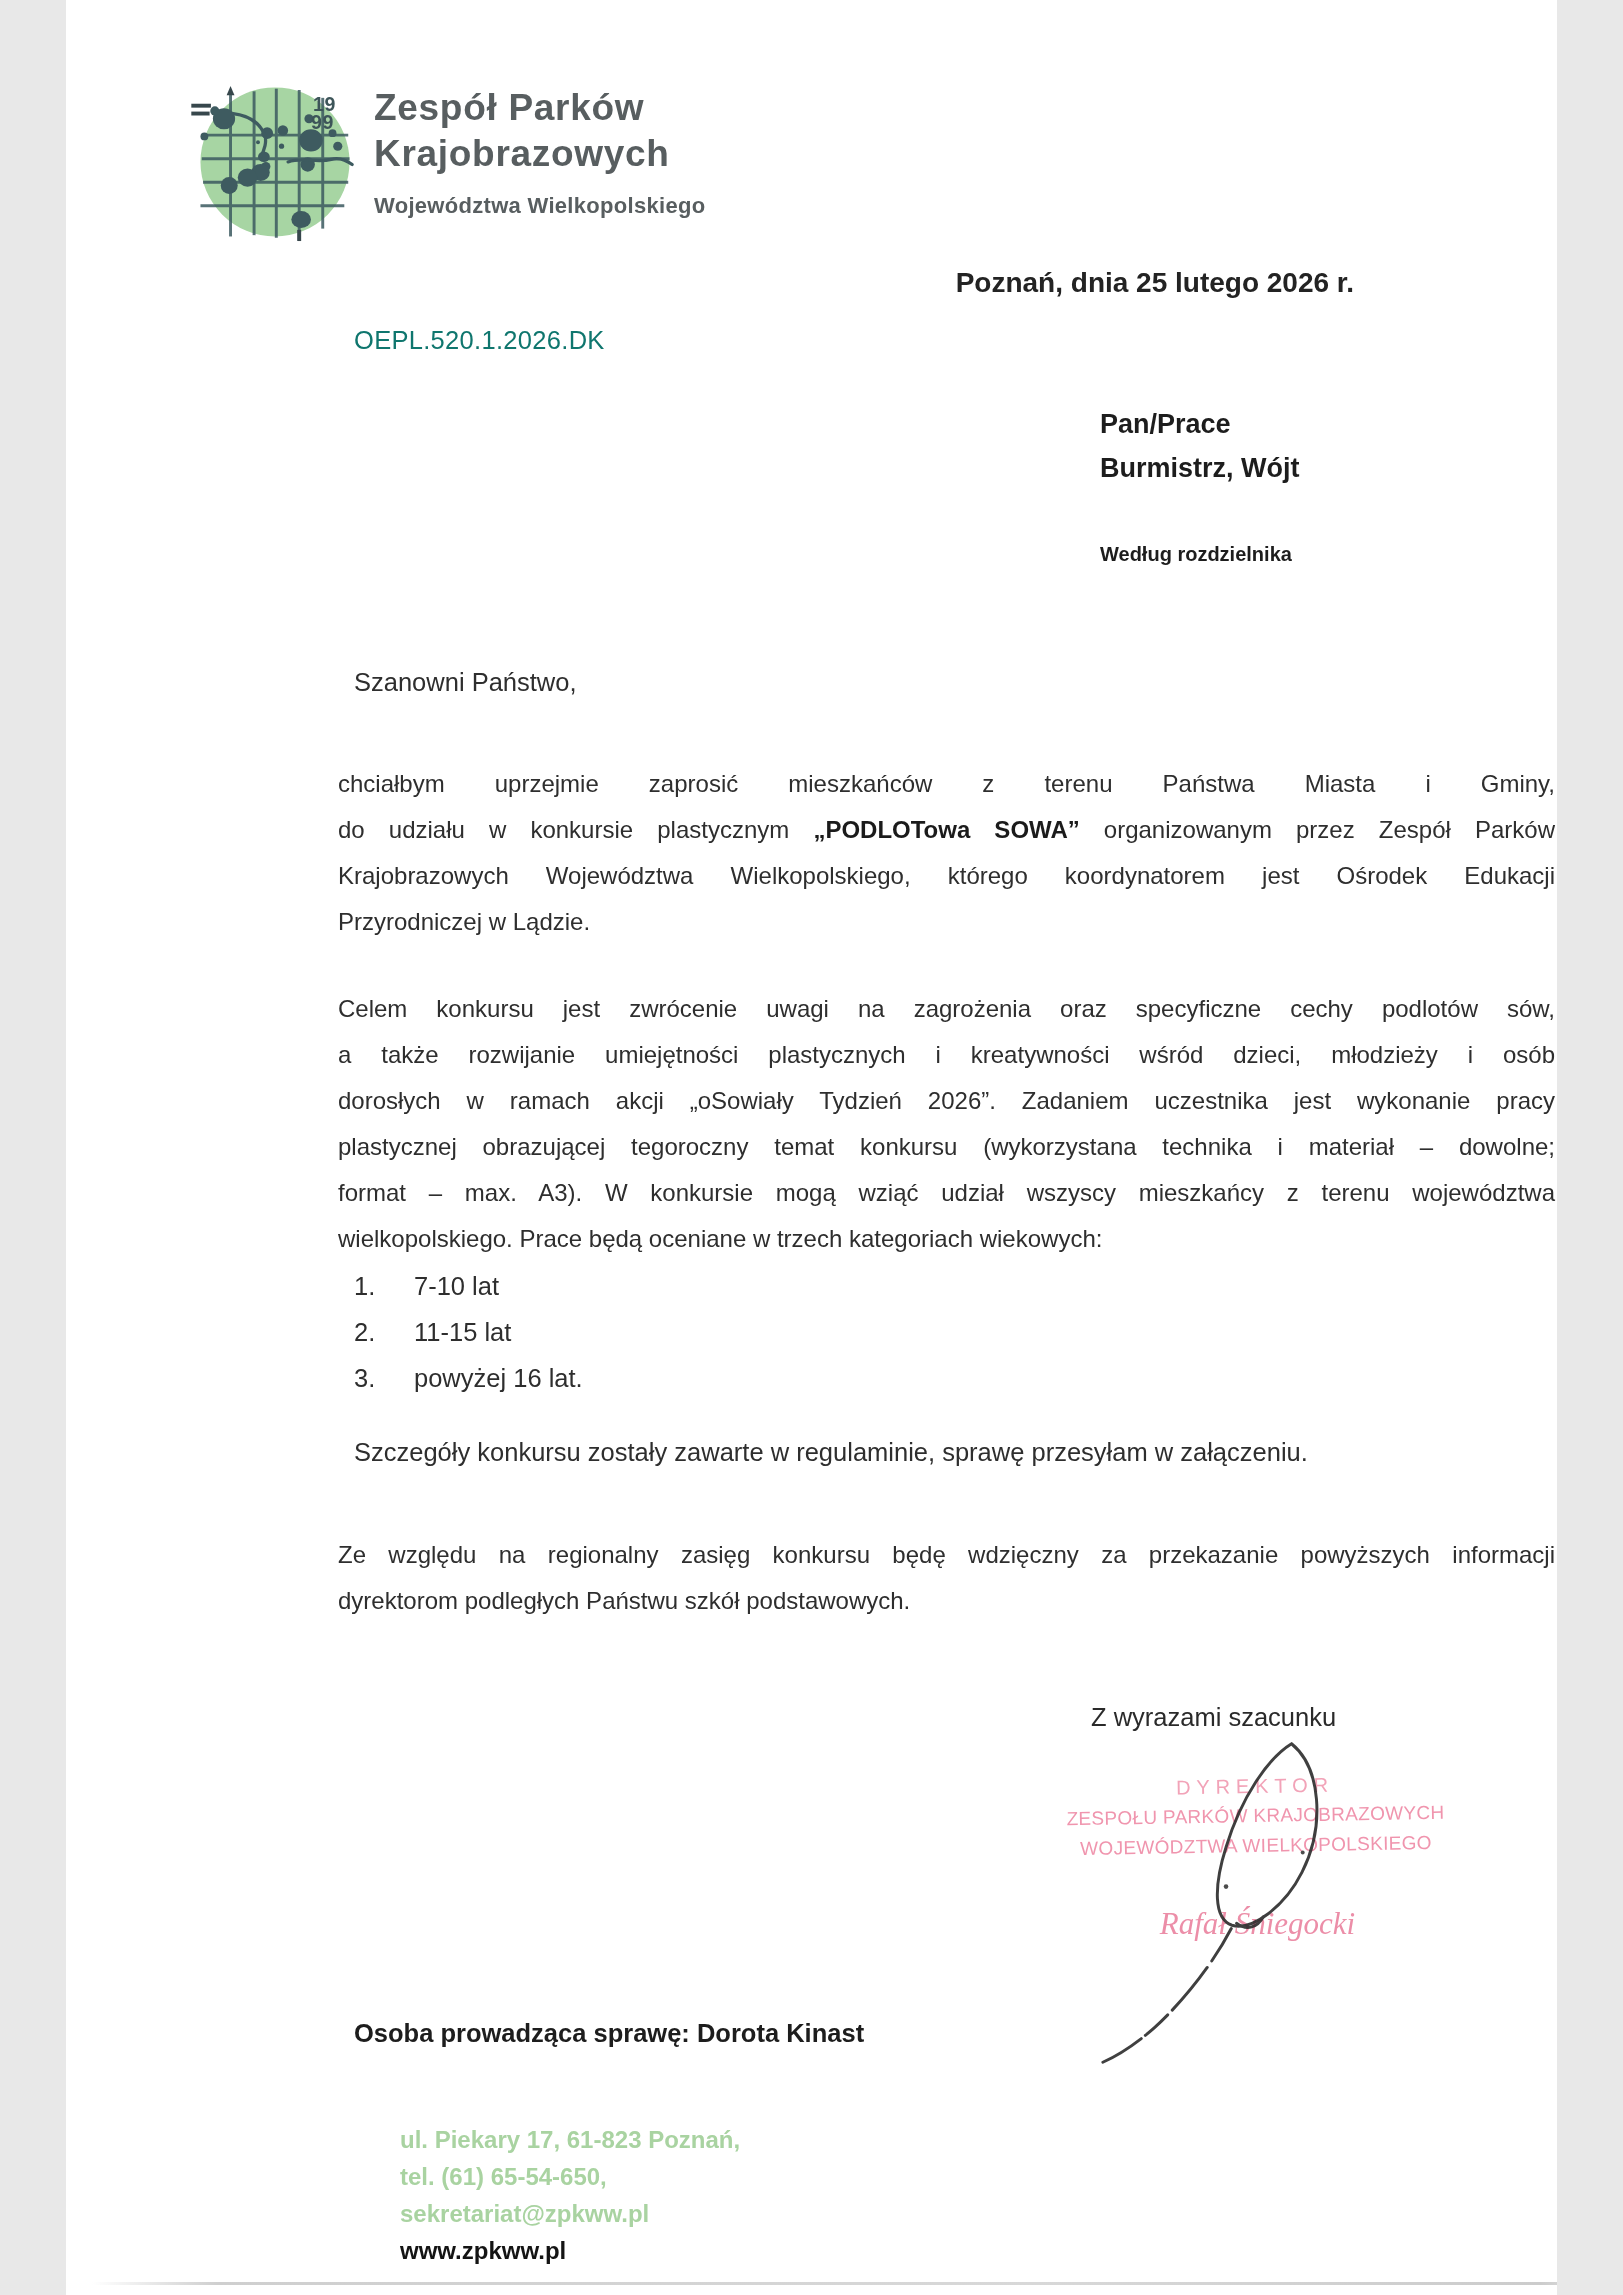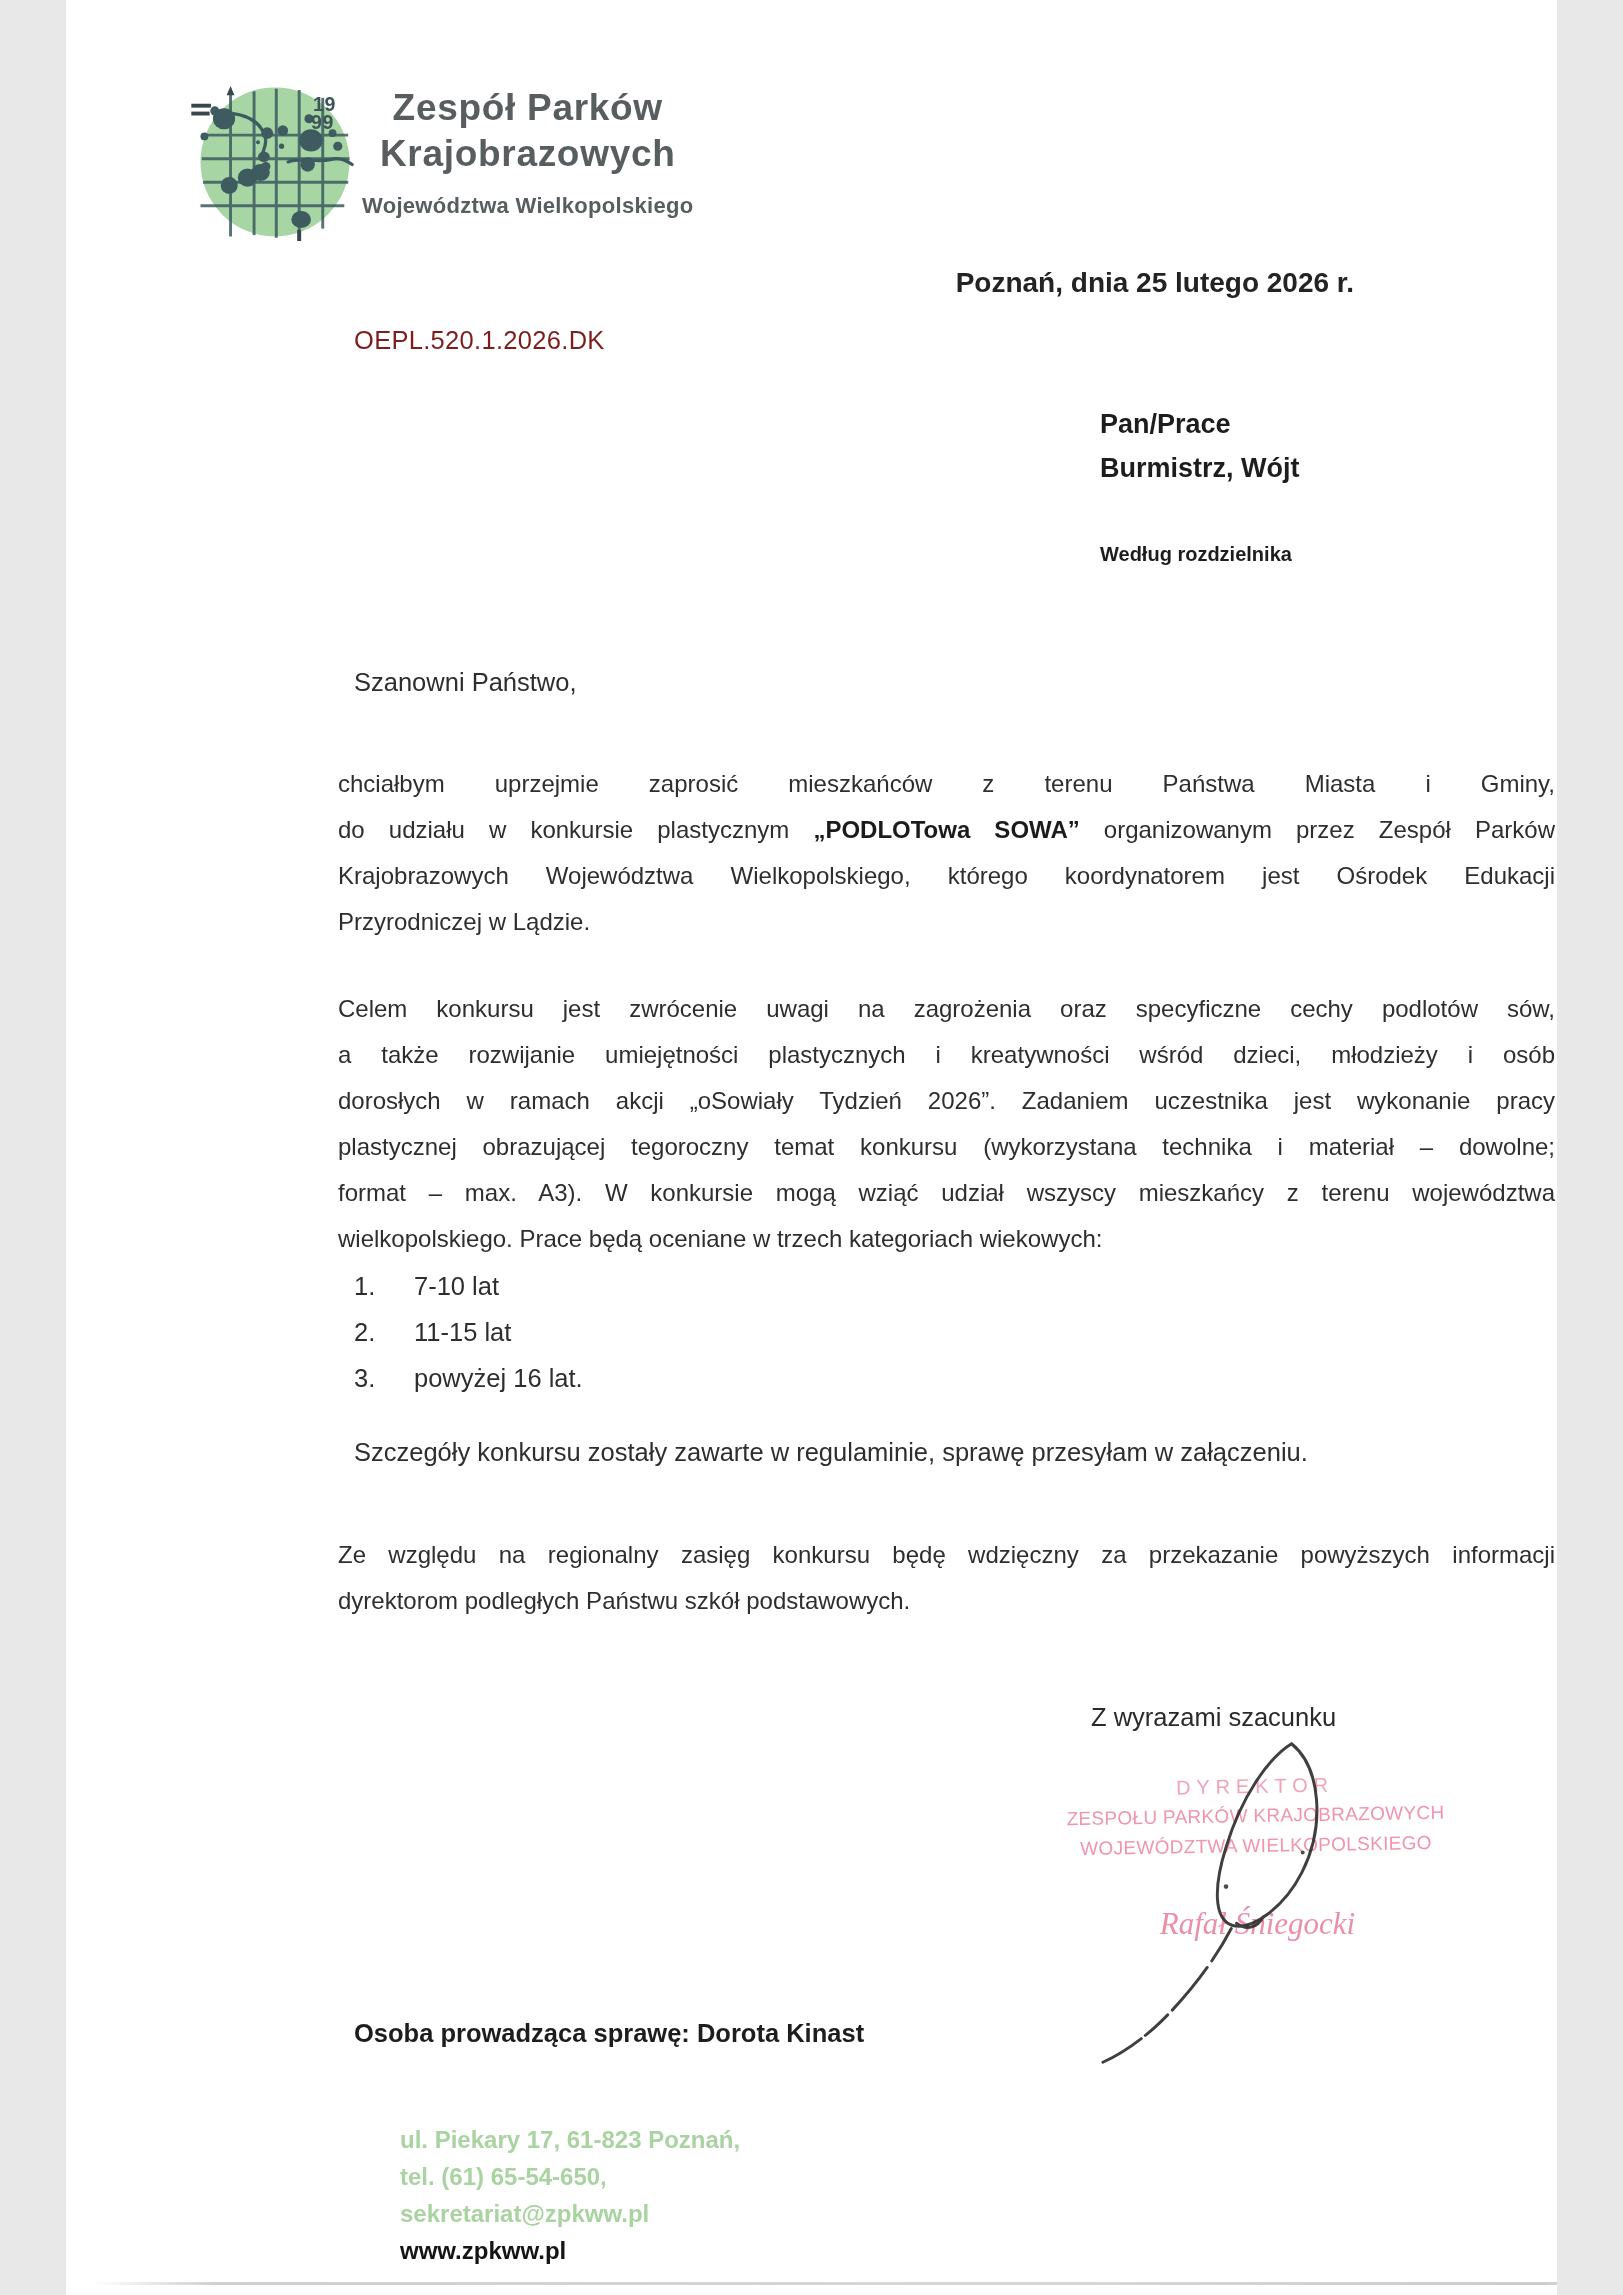--- a/index.html
+++ b/index.html
@@ -2,26 +2,26 @@
 <html lang="pl" style="font-size:10.5px"><head>
 <meta charset="utf-8">
 <style>
   html,body{margin:0;padding:0;background:#e8e8e8;}
   .page{
     position:relative;width:1491px;height:2295px;background:#ffffff;
     font-family:"Liberation Sans",sans-serif;overflow:hidden;margin:0 auto;
   }
   
   .logo{position:absolute;left:124px;top:73px;width:170px;height:170px;}
-  .org{position:absolute;left:296px;top:85px;color:#585e60;text-align:center;}
+  .org{position:absolute;left:308px;top:85px;color:#585e60;}
   .org .l1{font-size:37px;font-weight:700;line-height:46px;letter-spacing:0.7px;}
   .org .l3{font-size:22px;font-weight:700;margin-top:15.7px;letter-spacing:0.3px;}
   
   .date{position:absolute;top:267px;right:203px;font-size:28px;font-weight:600;color:#232323;}
-  .ref{position:absolute;left:288px;top:326px;font-size:25.5px;color:#7f1d1d;letter-spacing:0.3px;}
+  .ref{position:absolute;left:288px;top:326px;font-size:25.5px;color:#0f766e;letter-spacing:0.3px;}
   
   .recipient{position:absolute;left:1034px;top:402px;font-size:27px;font-weight:700;line-height:44px;color:#1d1d1d;}
   .distribution{position:absolute;left:1034px;top:543px;font-size:20px;font-weight:700;color:#1d1d1d;}
   
   .salutation{position:absolute;left:288px;top:668px;font-size:25.5px;color:#2e2e2e;}
   .para{position:absolute;left:272px;width:1217px;font-size:24px;line-height:46px;color:#2e2e2e;}
   .p1{top:761px}.p2{top:986px}.p4{top:1532px}
   .p3{position:absolute;left:288px;top:1438px;font-size:25.5px;color:#2e2e2e;white-space:nowrap;}
   .jline{text-align:justify;text-align-last:justify;white-space:nowrap;}
   .lline{text-align:left;text-align-last:left;white-space:nowrap;}

